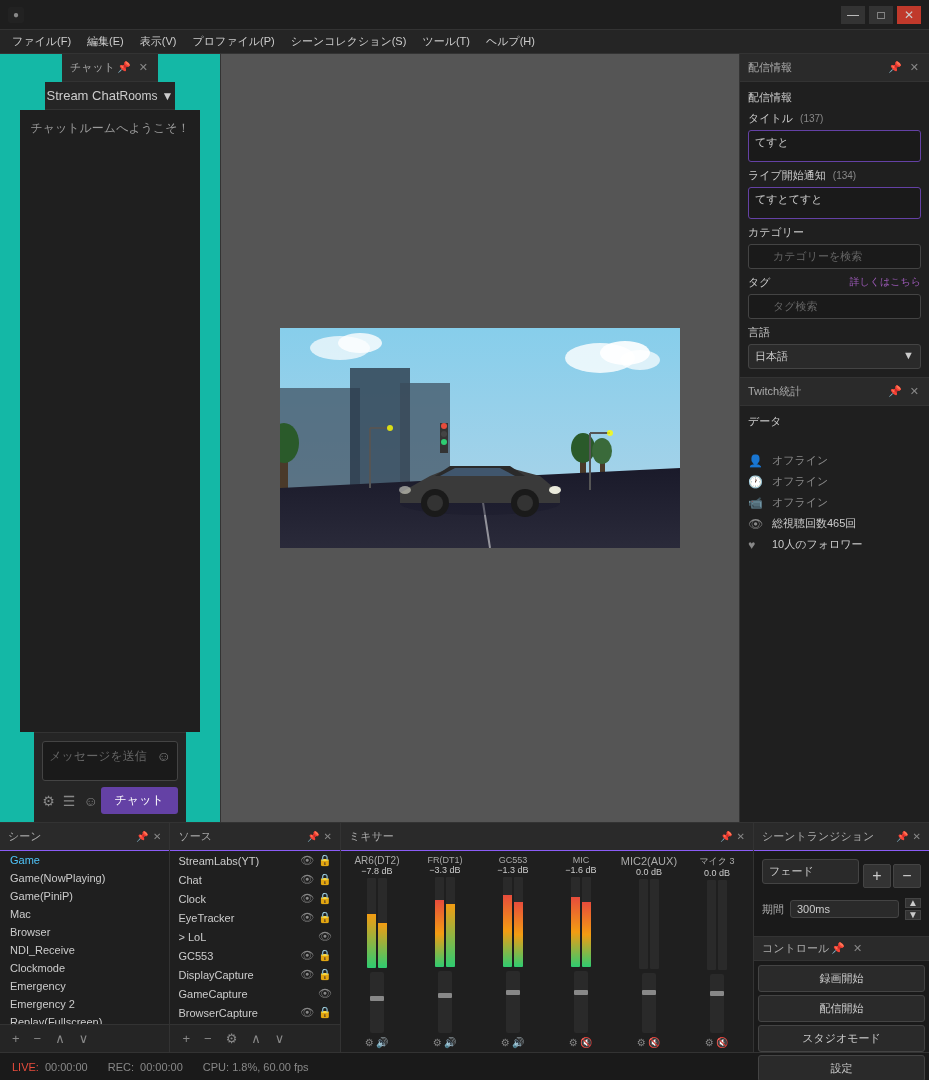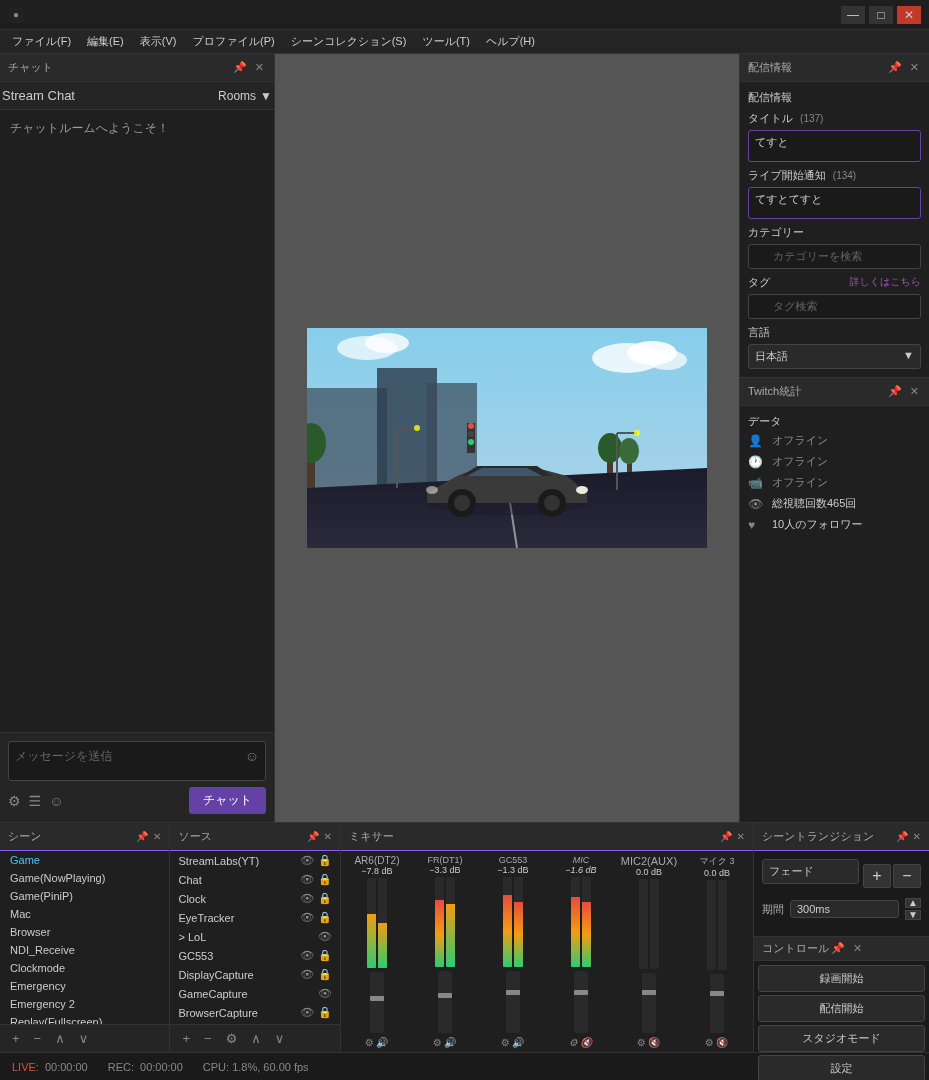--- a/index.html
+++ b/index.html
@@ -81,26 +81,27 @@
     }
 
     .content-area {
       display: flex;
       flex: 1;
       height: calc(100% - 200px);
     }
 
     
     .chat-panel {
-      width: 275px;
-      background: #701a75;
+      width: 221px;
+      background: #14b8a6;
       border-right: 1px solid #333;
       display: flex;
       flex-direction: column;
       flex-shrink: 0;
+      align-items: center;
     }
     .panel-header {
       background: #2a2a2a;
       height: 28px;
       display: flex;
       align-items: center;
       justify-content: space-between;
       padding: 0 8px;
       border-bottom: 1px solid #333;
     }
@@ -326,21 +327,21 @@
     
     .twitch-stats-section {
       flex: 1;
     }
     .stats-content {
       padding: 8px;
     }
     .data-label {
       font-size: 11px;
       color: #ccc;
-      margin-bottom: 4px;
+      margin-bottom: 24px;
     }
     .stat-row {
       display: flex;
       align-items: center;
       gap: 8px;
       margin-bottom: 6px;
     }
     .stat-icon {
       font-size: 12px;
       color: #888;
@@ -932,21 +933,21 @@
           </div>
           <div style="width:14px;height:70px;background:#2a2a2a;border-radius:2px;position:relative;margin:2px 0;">
             <div style="width:14px;height:5px;background:#888;border-radius:1px;position:absolute;top:30%;"></div>
           </div>
           <div style="display:flex;gap:3px;margin-top:2px;">
             <span style="font-size:10px;color:#888;cursor:pointer;">⚙</span>
             <span style="font-size:10px;color:#888;cursor:pointer;">🔊</span>
           </div>
         </div>
 
-        <div style="display:flex;flex-direction:column;align-items:center;width:68px;padding:0 3px;font-style:italic;">
+        <div style="display:flex;flex-direction:column;align-items:center;width:68px;padding:0 3px;">
           <span style="font-size:9px;color:#aaa;white-space:nowrap;">MIC</span>
           <span style="font-size:9px;color:#ccc;">−1.6 dB</span>
           <div style="display:flex;gap:2px;height:90px;align-items:flex-end;margin:2px 0;">
             <div style="width:9px;height:90px;background:#2a2a2a;border-radius:1px;position:relative;overflow:hidden;">
               <div style="position:absolute;bottom:0;width:100%;height:78%;background:linear-gradient(to top,#2ecc71,#f39c12,#e74c3c);"></div>
             </div>
             <div style="width:9px;height:90px;background:#2a2a2a;border-radius:1px;position:relative;overflow:hidden;">
               <div style="position:absolute;bottom:0;width:100%;height:72%;background:linear-gradient(to top,#2ecc71,#f39c12,#e74c3c);"></div>
             </div>
           </div>

